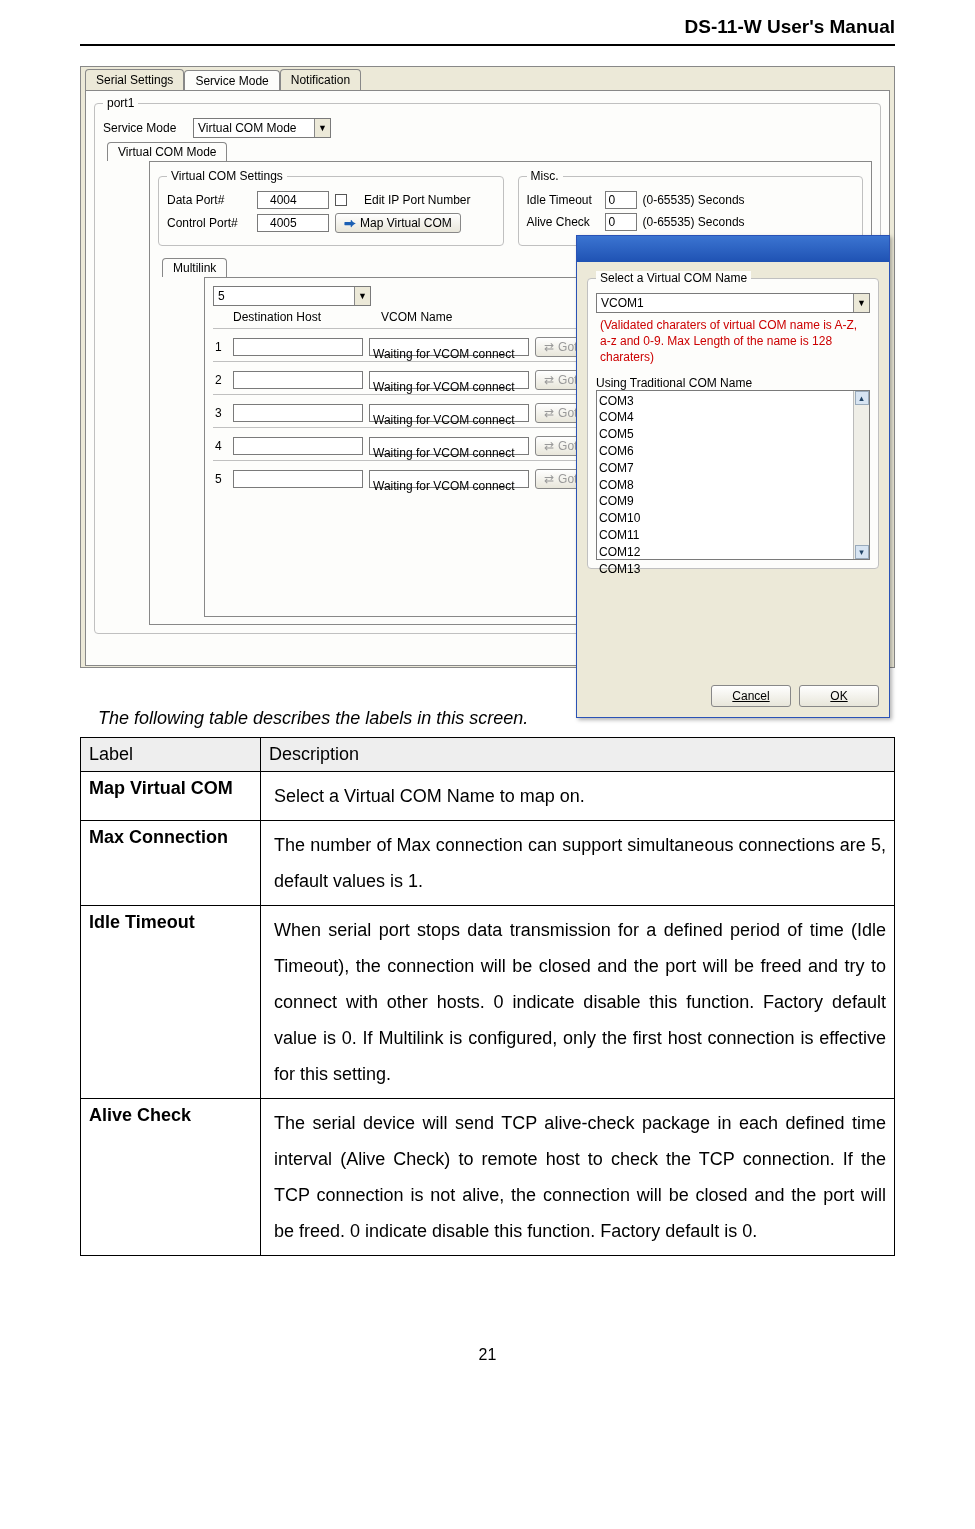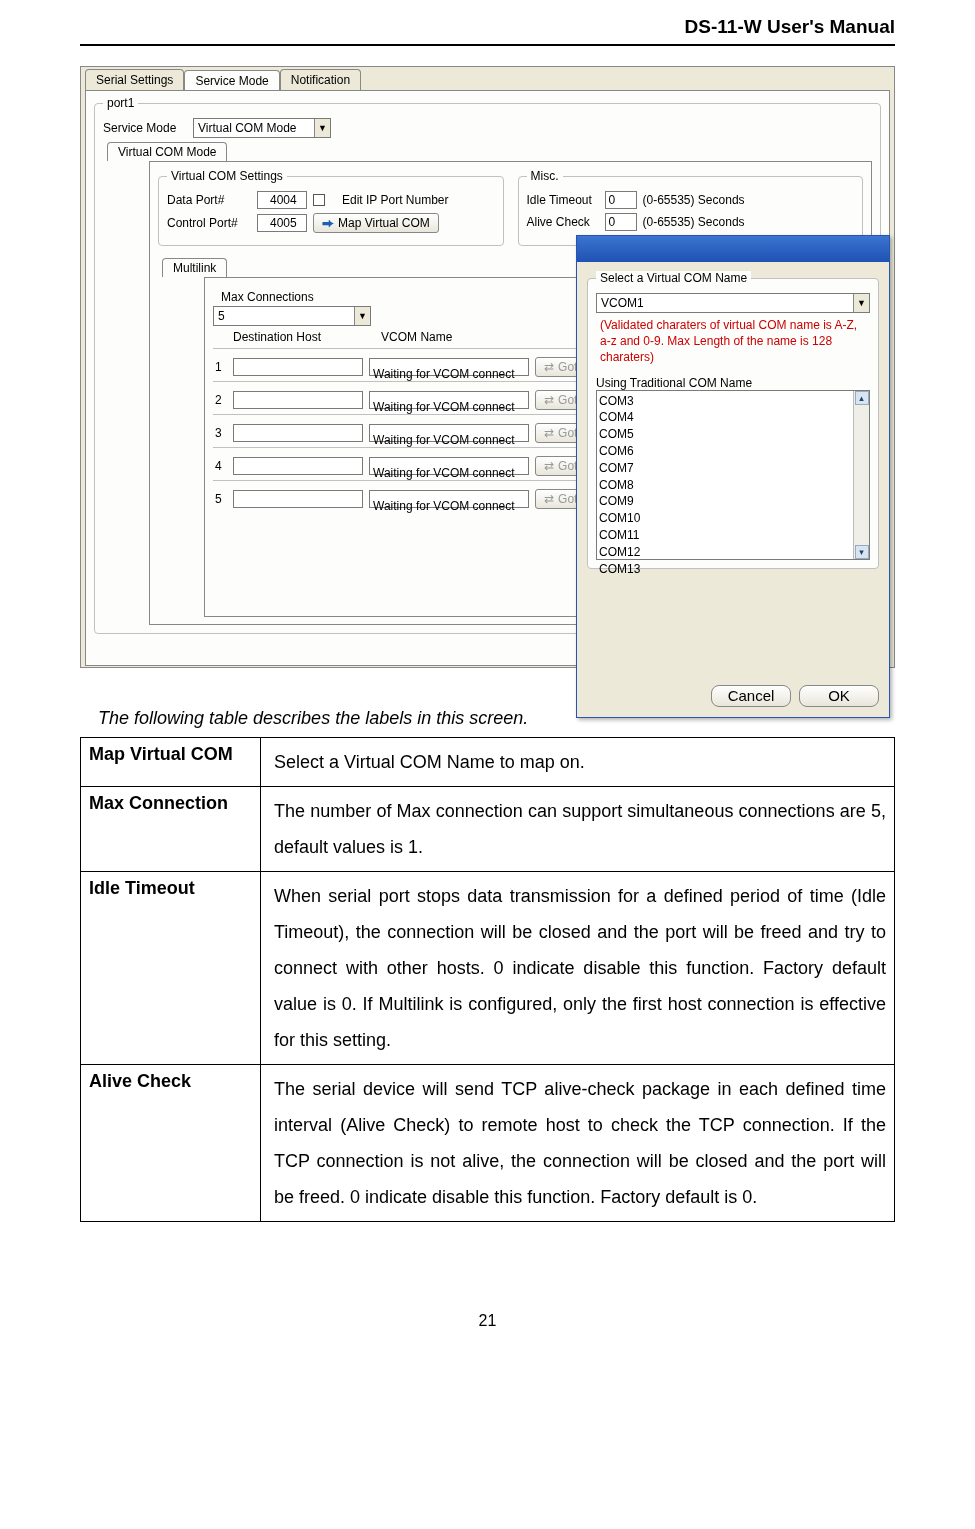--- a/index.html
+++ b/index.html
@@ -76,21 +76,21 @@
   }
   .row { display: flex; align-items: center; gap: 6px; margin: 4px 0; }
   .lbl { min-width: 84px; }
   .inp {
     border: 1px solid #7a7a7a;
     background: #fff;
     font-size: 12px;
     padding: 1px 3px;
     height: 18px;
   }
-  .inp.small { width: 50px; padding-left: 12px; }
+  .inp.small { width: 72px; padding-left: 12px; }
   .dd {
     display: inline-flex;
     align-items: center;
     border: 1px solid #7a7a7a;
     background: #fff;
     height: 20px;
   }
   .dd .txt { padding: 0 4px; min-width: 120px; }
   .dd .arrow {
     width: 16px;
@@ -177,21 +177,21 @@
     border-left:1px solid #bbb;
     display:flex; flex-direction:column; justify-content:space-between;
     align-items:center;
   }
   .scrollbtn {
     width:14px; height:14px; background:#d7e4f2; border:1px solid #9ab; font-size:9px; text-align:center; line-height:12px; color:#246;
   }
   .dlgbtns { position:absolute; bottom:10px; right:10px; display:flex; gap:8px;}
   .dlgbtn {
     border:1px solid #888; background:linear-gradient(#fff,#e8e6da);
-    width:80px; height:22px; text-align:center; line-height:20px; border-radius:8px; font-size:15px;
+    width:80px; height:22px; text-align:center; line-height:20px; border-radius:3px; font-size:12px;text-decoration:underline;
   }
   
   .intro { font-size:18px; margin: 40px 0 8px 18px; font-style: italic; }
   table.desc {
     border-collapse: collapse;
     width: 100%;
     font-size: 18px;
   }
   table.desc th, table.desc td {
     border: 1px solid #000;
@@ -264,21 +264,20 @@
                   <span class="lbl" style="min-width:72px;">Alive Check</span>
                   <span class="inp" style="width:32px;">0</span>
                   <span>(0-65535) Seconds</span>
                 </div>
               </div>
             </div>
 
             <div style="margin-top:6px;">
               <span class="mini-tab">Multilink</span>
               <div class="multibody" style="height:340px;">
-                <div style="margin:4px 0 2px 8px;">Max Connections</div>
                 <span class="dd" style="margin-left:0;">
                   <span class="txt" style="min-width:140px;">5</span>
                   <span class="arrow">▼</span>
                 </span>
 
                 <div class="listhead">
                   <span>Destination Host</span>
                   <span>VCOM Name</span>
                 </div>
 
@@ -370,20 +369,24 @@
         </div>
       </div>
 
     </div>
   </div>
 
   <div class="intro">The following table describes the labels in this screen.</div>
 
   <table class="desc">
     <tbody>
+        <tr>
+      <th>Label</th>
+      <th>Description</th>
+    </tr>
     <tr>
       <td class="lcol">Map Virtual COM</td>
       <td class="dcol">Select a Virtual COM Name to map on.</td>
     </tr>
     <tr>
       <td class="lcol">Max Connection</td>
       <td class="dcol">The number of Max connection can support simultaneous connections are 5, default values is 1.</td>
     </tr>
     <tr>
       <td class="lcol">Idle Timeout</td>

